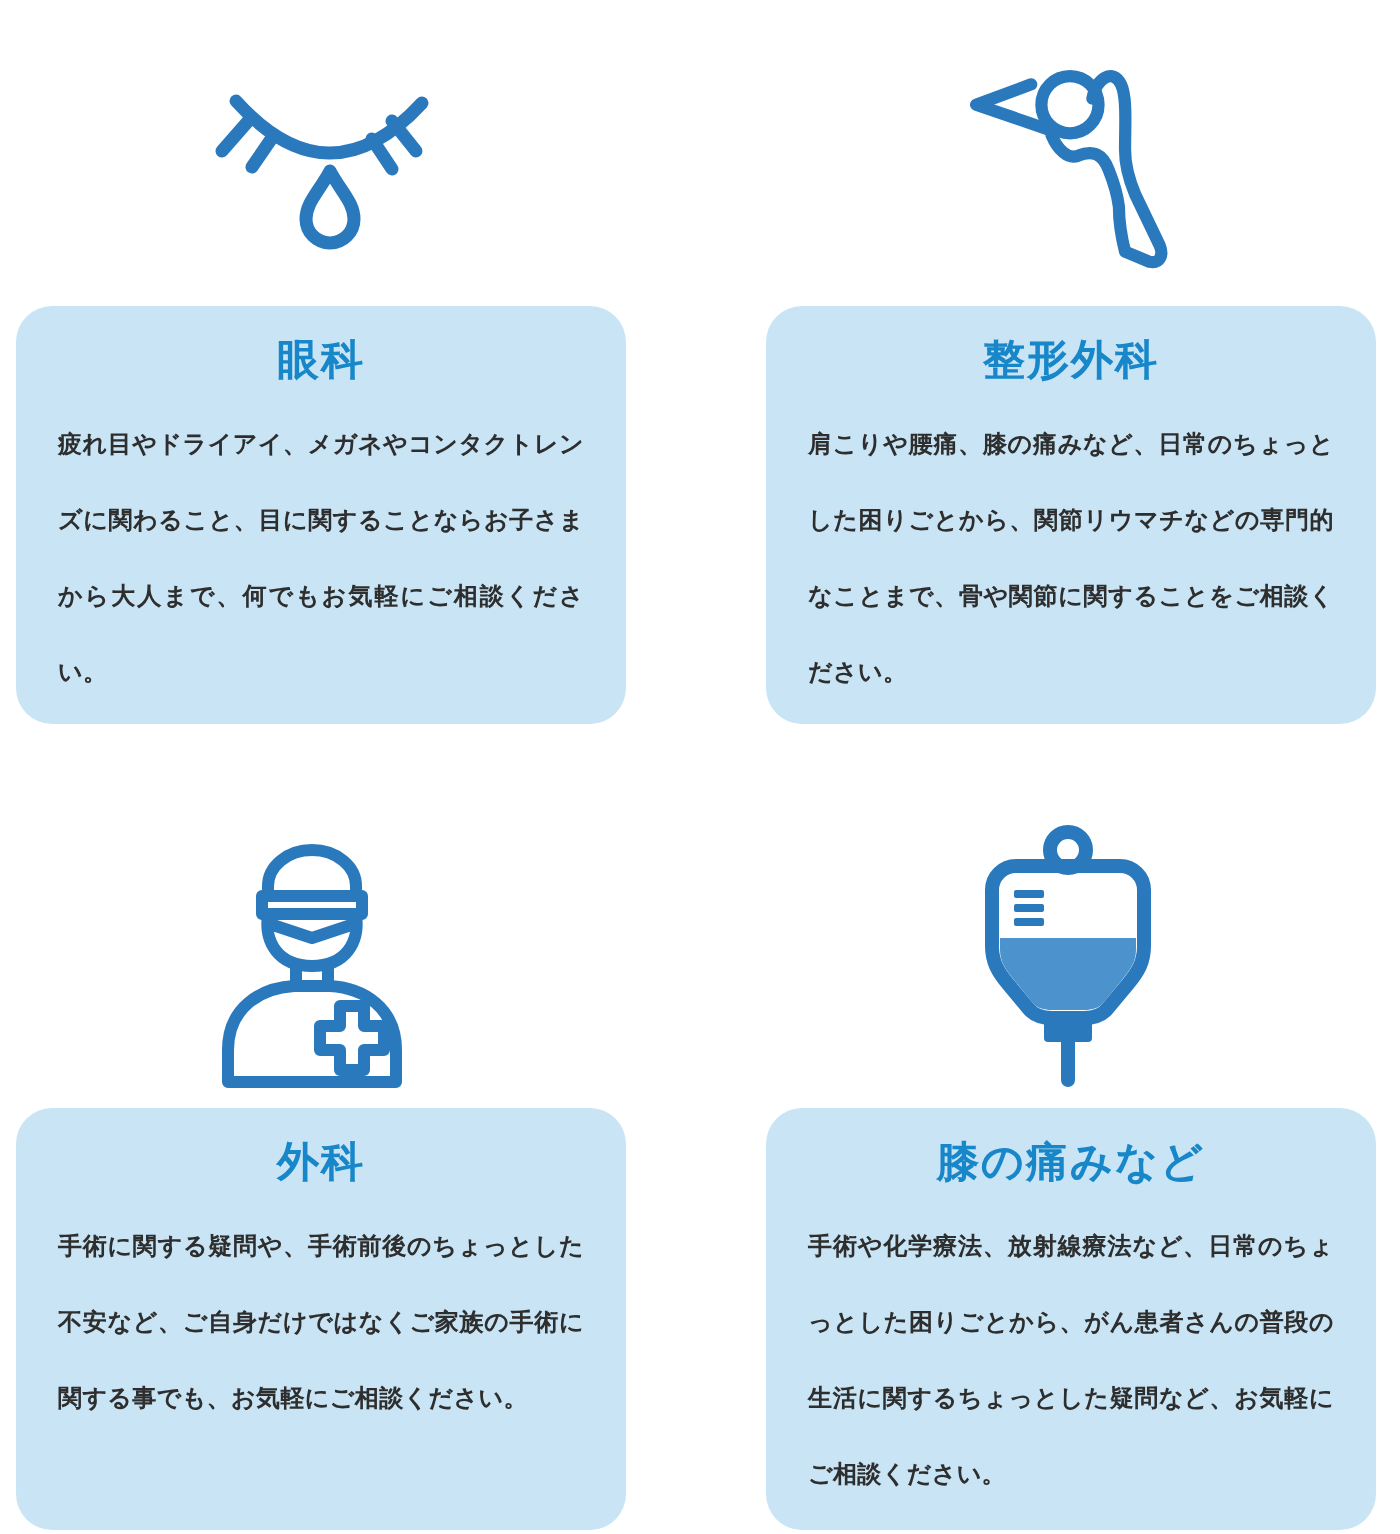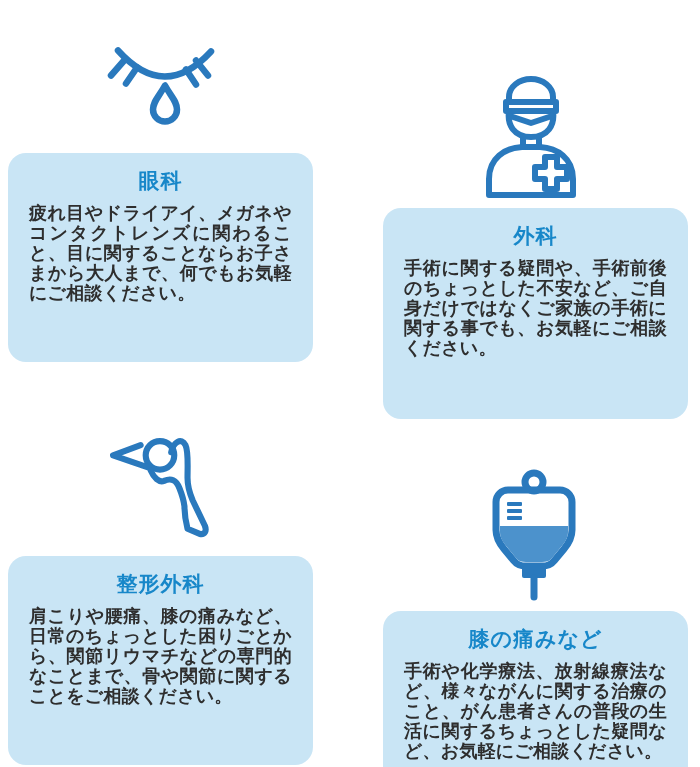--- a/index.html
+++ b/index.html
@@ -41,23 +41,23 @@
     color:var(--title-blue);
     font-size:21px;
     font-weight:bold;
     text-align:center;
     letter-spacing:1px;
     margin-bottom:7px;
     line-height:1.45;
   }
   .card-desc{
     color:var(--body-text);
-    font-size:18px;
+    font-size:12px;
     font-weight:600;
-    line-height:20px;
+    line-height:38px;
     letter-spacing:0.2px;
     text-align:justify;
     font-family:Liberation Serif, serif;
   }
   
   .st{fill:none;stroke:var(--icon-blue);stroke-width:6.5;stroke-linecap:round;stroke-linejoin:round;}
   .st6{fill:none;stroke:var(--icon-blue);stroke-width:6;stroke-linecap:round;stroke-linejoin:round;}
   .st7{fill:none;stroke:var(--icon-blue);stroke-width:7;stroke-linecap:round;stroke-linejoin:round;}
   .fl{fill:var(--icon-blue);}
   .fl2{fill:var(--icon-fill-blue);}
@@ -79,20 +79,34 @@
         <path class="st" d="M72,57 C66,68 60,73 60,81 A12,12 0 0 0 84,81 C84,73 78,68 72,57 Z"></path>
       </svg>
     </div>
     <div class="card">
       <div class="card-title">眼科</div>
       <div class="card-desc">疲れ目やドライアイ、メガネやコンタクトレンズに関わること、目に関することならお子さまから大人まで、何でもお気軽にご相談ください。</div>
     </div>
   </div>
 
   <div class="cell">
+    <div class="icon-box row1">
+      <svg width="102" height="102" viewBox="0 0 100 100">
+        <circle class="st6" cx="49" cy="18" r="14"></circle>
+        <path class="st6" d="M30,8 L3,18 L38,30"></path>
+        <path class="st6" d="M60,15 C62,5 70,0 74,8 C77,14 76,28 76,40 C76,48 78,55 81,62 L93,87 C95,92 93,96 88,95 L76,90 C74,82 73,75 73,68 C72,60 70,55 68,50 C65,42 60,40 53,43 C48,45 43,40 40,33"></path>
+      </svg>
+    </div>
+    <div class="card">
+      <div class="card-title">整形外科</div>
+      <div class="card-desc">肩こりや腰痛、膝の痛みなど、日常のちょっとした困りごとから、関節リウマチなどの専門的なことまで、骨や関節に関することをご相談ください。</div>
+    </div>
+  </div>
+
+  <div class="cell">
     <div class="icon-box row2">
       <svg width="122" height="127" viewBox="10 3 122 127">
 
         <path class="st6" d="M44,34 v-5 a22,18 0 0 1 44,0 v5"></path>
 
         <path class="st6" d="M41,34 h50 v9 h-50 z"></path>
 
         <path class="st6" d="M44,43 C42,57 49,69 66,69 C83,69 90,57 88,43"></path>
 
         <path class="st6" d="M45,48 L66,55 L87,48"></path>
@@ -105,51 +119,37 @@
         <path class="cross" d="M80,89 H92 V99 H102 V111 H92 V121 H80 V111 H70 V99 H80 Z"></path>
       </svg>
     </div>
     <div class="card row2">
       <div class="card-title">外科</div>
       <div class="card-desc">手術に関する疑問や、手術前後のちょっとした不安など、ご自身だけではなくご家族の手術に関する事でも、お気軽にご相談ください。</div>
     </div>
   </div>
 
   <div class="cell">
-    <div class="icon-box row1">
-      <svg width="102" height="102" viewBox="0 0 100 100">
-        <circle class="st6" cx="49" cy="18" r="14"></circle>
-        <path class="st6" d="M30,8 L3,18 L38,30"></path>
-        <path class="st6" d="M60,15 C62,5 70,0 74,8 C77,14 76,28 76,40 C76,48 78,55 81,62 L93,87 C95,92 93,96 88,95 L76,90 C74,82 73,75 73,68 C72,60 70,55 68,50 C65,42 60,40 53,43 C48,45 43,40 40,33"></path>
-      </svg>
-    </div>
-    <div class="card">
-      <div class="card-title">整形外科</div>
-      <div class="card-desc">肩こりや腰痛、膝の痛みなど、日常のちょっとした困りごとから、関節リウマチなどの専門的なことまで、骨や関節に関することをご相談ください。</div>
-    </div>
-  </div>
-
-  <div class="cell">
     <div class="icon-box row2">
       <svg width="96" height="132" viewBox="24 12 96 132">
 
         <circle class="st7" cx="70" cy="25" r="9"></circle>
 
         <path class="st7" d="M44,33 h52 a12,12 0 0 1 12,12 v28 c0,8 -3,13 -8,19 l-10,12 c-3,4 -7,5 -12,5 h-16 c-5,0 -9,-1 -12,-5 l-10,-12 c-5,-6 -8,-11 -8,-19 v-28 a12,12 0 0 1 12,-12 z"></path>
 
         <rect class="fl" x="43" y="45" width="15" height="4" rx="1"></rect>
         <rect class="fl" x="43" y="52" width="15" height="4" rx="1"></rect>
         <rect class="fl" x="43" y="59" width="15" height="4" rx="1"></rect>
 
         <path class="fl2" d="M36,69 h68 v6 c0,6 -3,10 -7,15 l-9,11 c-2,3 -6,4 -10,4 h-16 c-4,0 -8,-1 -10,-4 l-9,-11 c-4,-5 -7,-9 -7,-15 z"></path>
 
         <rect class="fl" x="58" y="109" width="24" height="12" rx="2"></rect>
 
         <path class="st7" d="M70,121 V140"></path>
       </svg>
     </div>
     <div class="card row2">
       <div class="card-title">膝の痛みなど</div>
-      <div class="card-desc">手術や化学療法、放射線療法など、様々ながんに関する治療のこと、がん患者さんの普段の生活に関するちょっとした疑問など、お気軽にご相談ください。</div>
+      <div class="card-desc">手術や化学療法、放射線療法など、日常のちょっとした困りごとから、がん患者さんの普段の生活に関するちょっとした疑問など、お気軽にご相談ください。</div>
     </div>
   </div>
 
 </div>
 
 </body></html>

